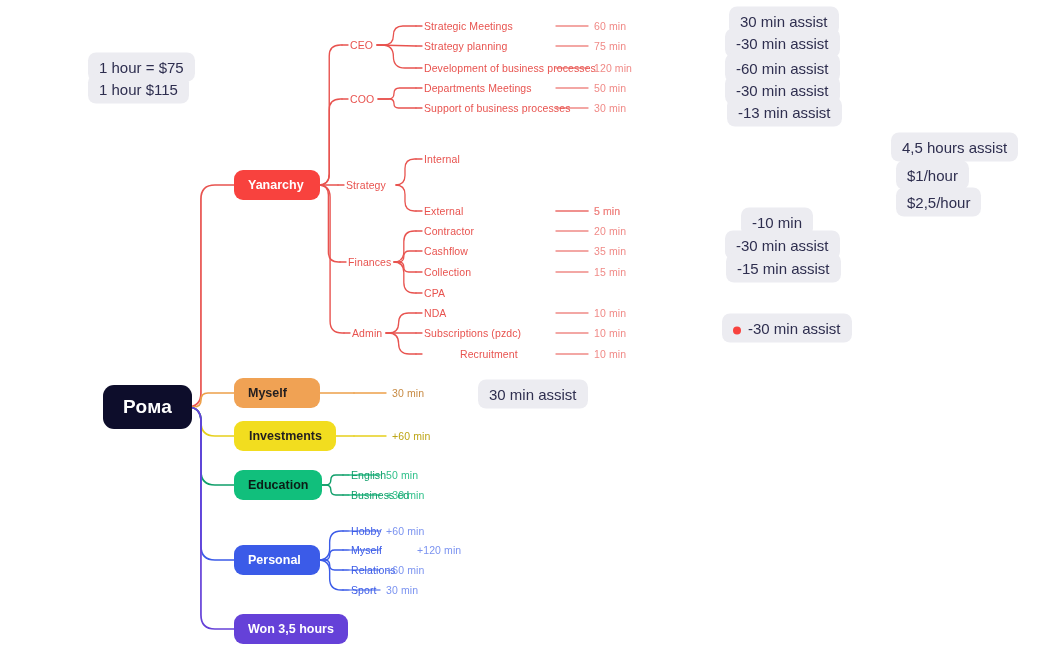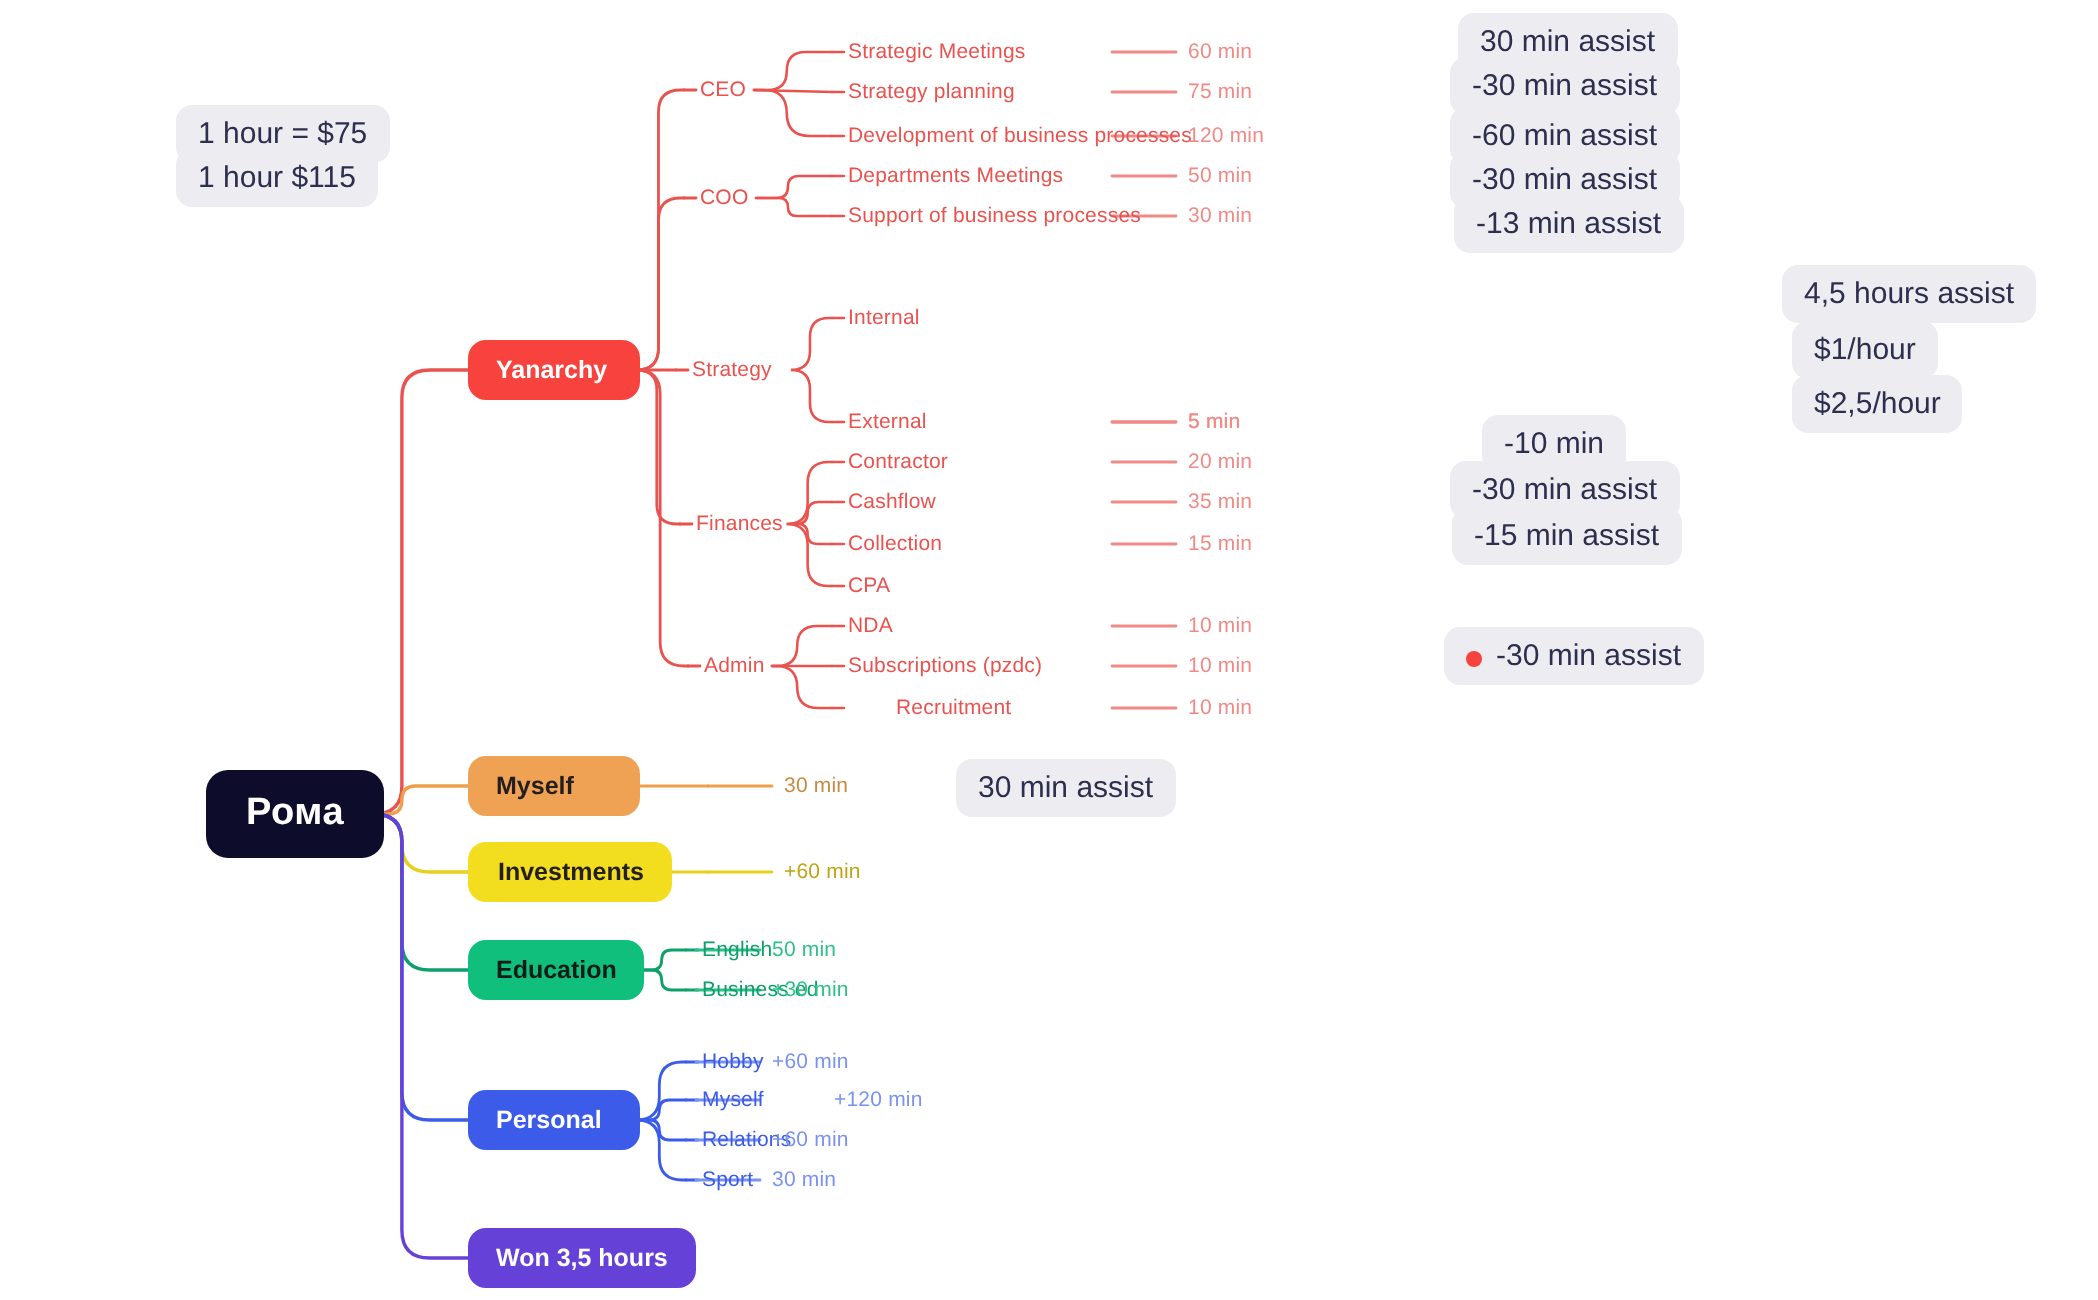--- a/index.html
+++ b/index.html
@@ -162,21 +162,21 @@
       <div class="node leaf c-red" style="left: 424px; top: 251px;">Cashflow</div>
       <div class="node leaf c-redlite" style="left: 594px; top: 251px;">35 min</div>
       <div class="node leaf c-red" style="left: 424px; top: 272px;">Collection</div>
       <div class="node leaf c-redlite" style="left: 594px; top: 272px;">15 min</div>
       <div class="node leaf c-red" style="left: 424px; top: 293px;">CPA</div>
       <div class="node leaf c-red" style="left: 352px; top: 333px;">Admin</div>
       <div class="node leaf c-red" style="left: 424px; top: 313px;">NDA</div>
       <div class="node leaf c-redlite" style="left: 594px; top: 313px;">10 min</div>
       <div class="node leaf c-red" style="left: 424px; top: 333px;">Subscriptions (pzdc)</div>
       <div class="node leaf c-redlite" style="left: 594px; top: 333px;">10 min</div>
-      <div class="node leaf c-red" style="left: 412px; top: 354px; padding-left: 36px;">Recruitment</div>
+      <div class="node leaf c-red" style="left: 424px; top: 354px; padding-left: 36px;">Recruitment</div>
       <div class="node leaf c-redlite" style="left: 594px; top: 354px;">10 min</div>
       <div class="node pill orange" style="left: 234px; top: 393px;">Myself</div>
       <div class="node leaf c-orange" style="left: 392px; top: 393px;">30 min</div>
       <div class="node pill yellow" style="left: 234px; top: 436px; padding-left: 15px;">Investments</div>
       <div class="node leaf c-yellow" style="left: 392px; top: 436px;">+60 min</div>
       <div class="node pill green" style="left: 234px; top: 485px;">Education</div>
       <div class="node leaf c-green" style="left: 351px; top: 475px;">English</div>
       <div class="node leaf c-greenlite" style="left: 386px; top: 475px;">50 min</div>
       <div class="node leaf c-green" style="left: 351px; top: 495px;">Business ed</div>
       <div class="node leaf c-greenlite" style="left: 386px; top: 495px;">+30 min</div>

